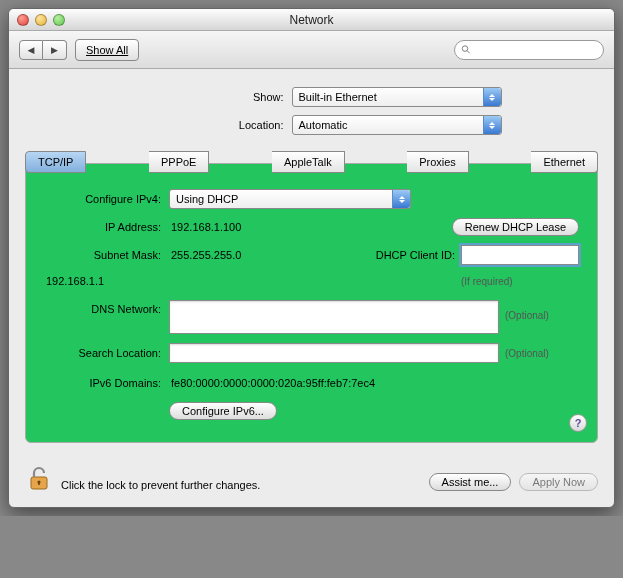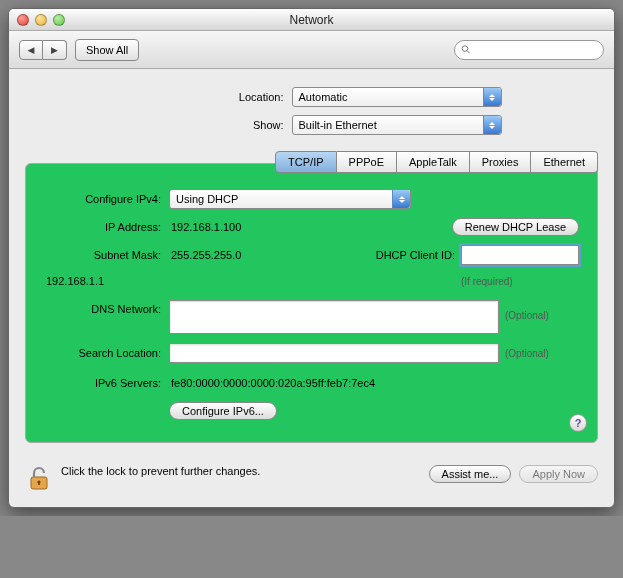--- a/index.html
+++ b/index.html
@@ -52,21 +52,21 @@
 .nav-btn:first-child{border-radius:4px 0 0 4px;}
 .nav-btn:last-child{border-radius:0 4px 4px 0; border-left:none;}
 .btn {
   background: linear-gradient(#fff,#e0e0e0);
   border: 1px solid #888;
   border-radius: 4px;
   padding: 3px 10px;
   font-size: 11px;
   box-shadow: 0 1px 0 #fff inset;
 }
-.showall { height: 22px; }
+.showall { height: 22px; text-decoration: underline; }
 .search {
   margin-left: auto;
   display:flex; align-items:center;
   background:#fff;
   border:1px solid #999;
   border-radius:10px;
   height:20px; width:150px;
   padding:0 6px;
 }
 .search svg{width:11px;height:11px;fill:#777;margin-right:4px;}
@@ -87,21 +87,21 @@
 }
 .aqua-select .arrows{
   position:absolute; right:0; top:0; bottom:0; width:18px;
   background: linear-gradient(#9bcaf5,#3878d2);
   border-left:1px solid #5b8cc5;
   border-radius:0 3px 3px 0;
   display:flex; flex-direction:column; align-items:center; justify-content:center;
 }
 .aqua-select .arrows::before{content:"";border:3px solid transparent;border-bottom-color:#fff;margin-bottom:1px;}
 .aqua-select .arrows::after{content:"";border:3px solid transparent;border-top-color:#fff;}
-.tabs { display:flex; justify-content:flex-end; margin:16px 0 0; position:relative; z-index:2;}
+.tabs { display:flex; justify-content:space-between; margin:16px 0 0; position:relative; z-index:2;}
 .tab {
   padding:4px 12px;
   background: linear-gradient(#fff,#e4e4e4);
   border:1px solid #888;
   border-left:none;
   font-size:11px;
 }
 .tab:first-child{border-left:1px solid #888;border-radius:4px 0 0 4px;}
 .tab:last-child{border-radius:0 4px 4px 0;}
 .tab.active{background: linear-gradient(#b7d6f4,#83b0dd); color:#000;}
@@ -138,21 +138,21 @@
 .hint { font-size:10px; color:#555; }
 .help-circle {
   width:18px; height:18px; border-radius:50%;
   background: linear-gradient(#fff,#d9d9d9);
   border:1px solid #999;
   display:flex;align-items:center;justify-content:center;
   color:#5a4c9a; font-weight:bold; font-size:11px;
   position:absolute; right:10px; bottom:10px;
 }
 .footer {
-  display:flex; align-items:flex-start;
+  display:flex; align-items:flex-end;
   padding: 8px 16px 16px;
   gap:8px;
 }
 .lock { width:28px; display:flex; align-items:center; justify-content:center;}
 .footer .spacer{flex:1;}
 .disabled{opacity:0.5;}
 </style>
 </head>
 <body>
 
@@ -178,31 +178,31 @@
           <circle cx="6.5" cy="6.5" r="4.5" fill="none" stroke="#777" stroke-width="1.5"></circle>
           <line x1="10" y1="10" x2="14" y2="14" stroke="#777" stroke-width="1.5"></line>
         </svg>
       <input type="text" placeholder="" style="">
     </div>
   </div>
 
   <div class="content">
 
     <div class="selrow">
+      <label>Show:</label>
+      <div class="aqua-select">
+        <span>Built-in Ethernet</span>
+        <span class="arrows"></span>
+      </div>
+    </div>
+
+    <div class="selrow">
       <label>Location:</label>
       <div class="aqua-select">
         <span>Automatic</span>
-        <span class="arrows"></span>
-      </div>
-    </div>
-
-    <div class="selrow">
-      <label>Show:</label>
-      <div class="aqua-select">
-        <span>Built-in Ethernet</span>
         <span class="arrows"></span>
       </div>
     </div>
 
     <div class="tabs" id="tabs">
         <div class="tab active">TCP/IP</div>
         <div class="tab">PPPoE</div>
         <div class="tab">AppleTalk</div>
         <div class="tab">Proxies</div>
         <div class="tab">Ethernet</div>
@@ -247,21 +247,21 @@
         <div class="hint" style="padding-left:6px;padding-top:10px">(Optional)</div>
       </div>
 
       <div class="row" style="margin-top:8px">
         <div class="lab">Search Location:</div>
         <input class="textinput" style="width: 330px;" value="">
         <div class="hint" style="padding-left:6px">(Optional)</div>
       </div>
 
       <div class="row" style="margin-top:8px">
-        <div class="lab">IPv6 Servers:</div>
+        <div class="lab">IPv6 Domains:</div>
         <div class="val">fe80:0000:0000:0000:020a:95ff:feb7:7ec4</div>
       </div>
 
       <div class="row" style="margin-top:6px">
         <div class="lab"></div>
         <button class="pill-btn">Configure IPv6...</button>
       </div>
 
       <div class="help-circle">?</div>
     </div>

